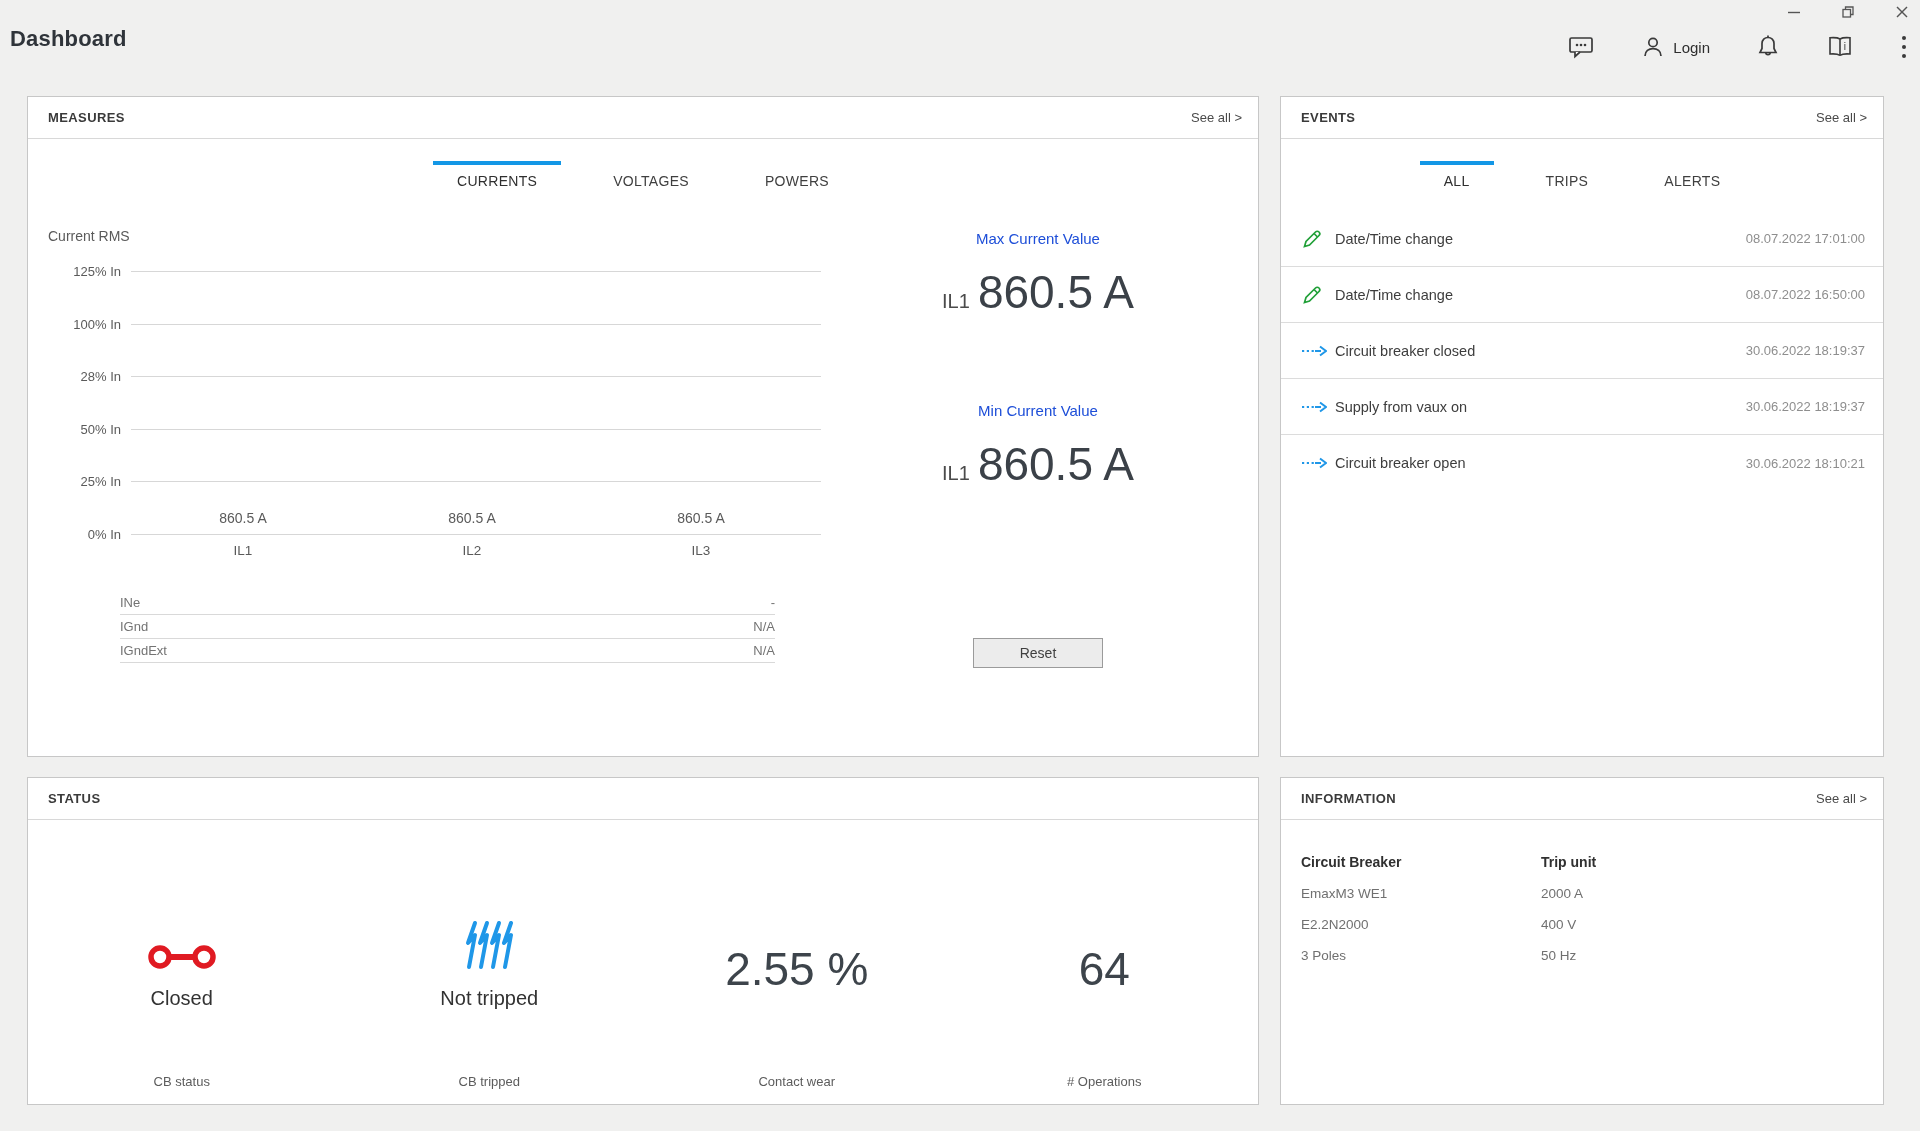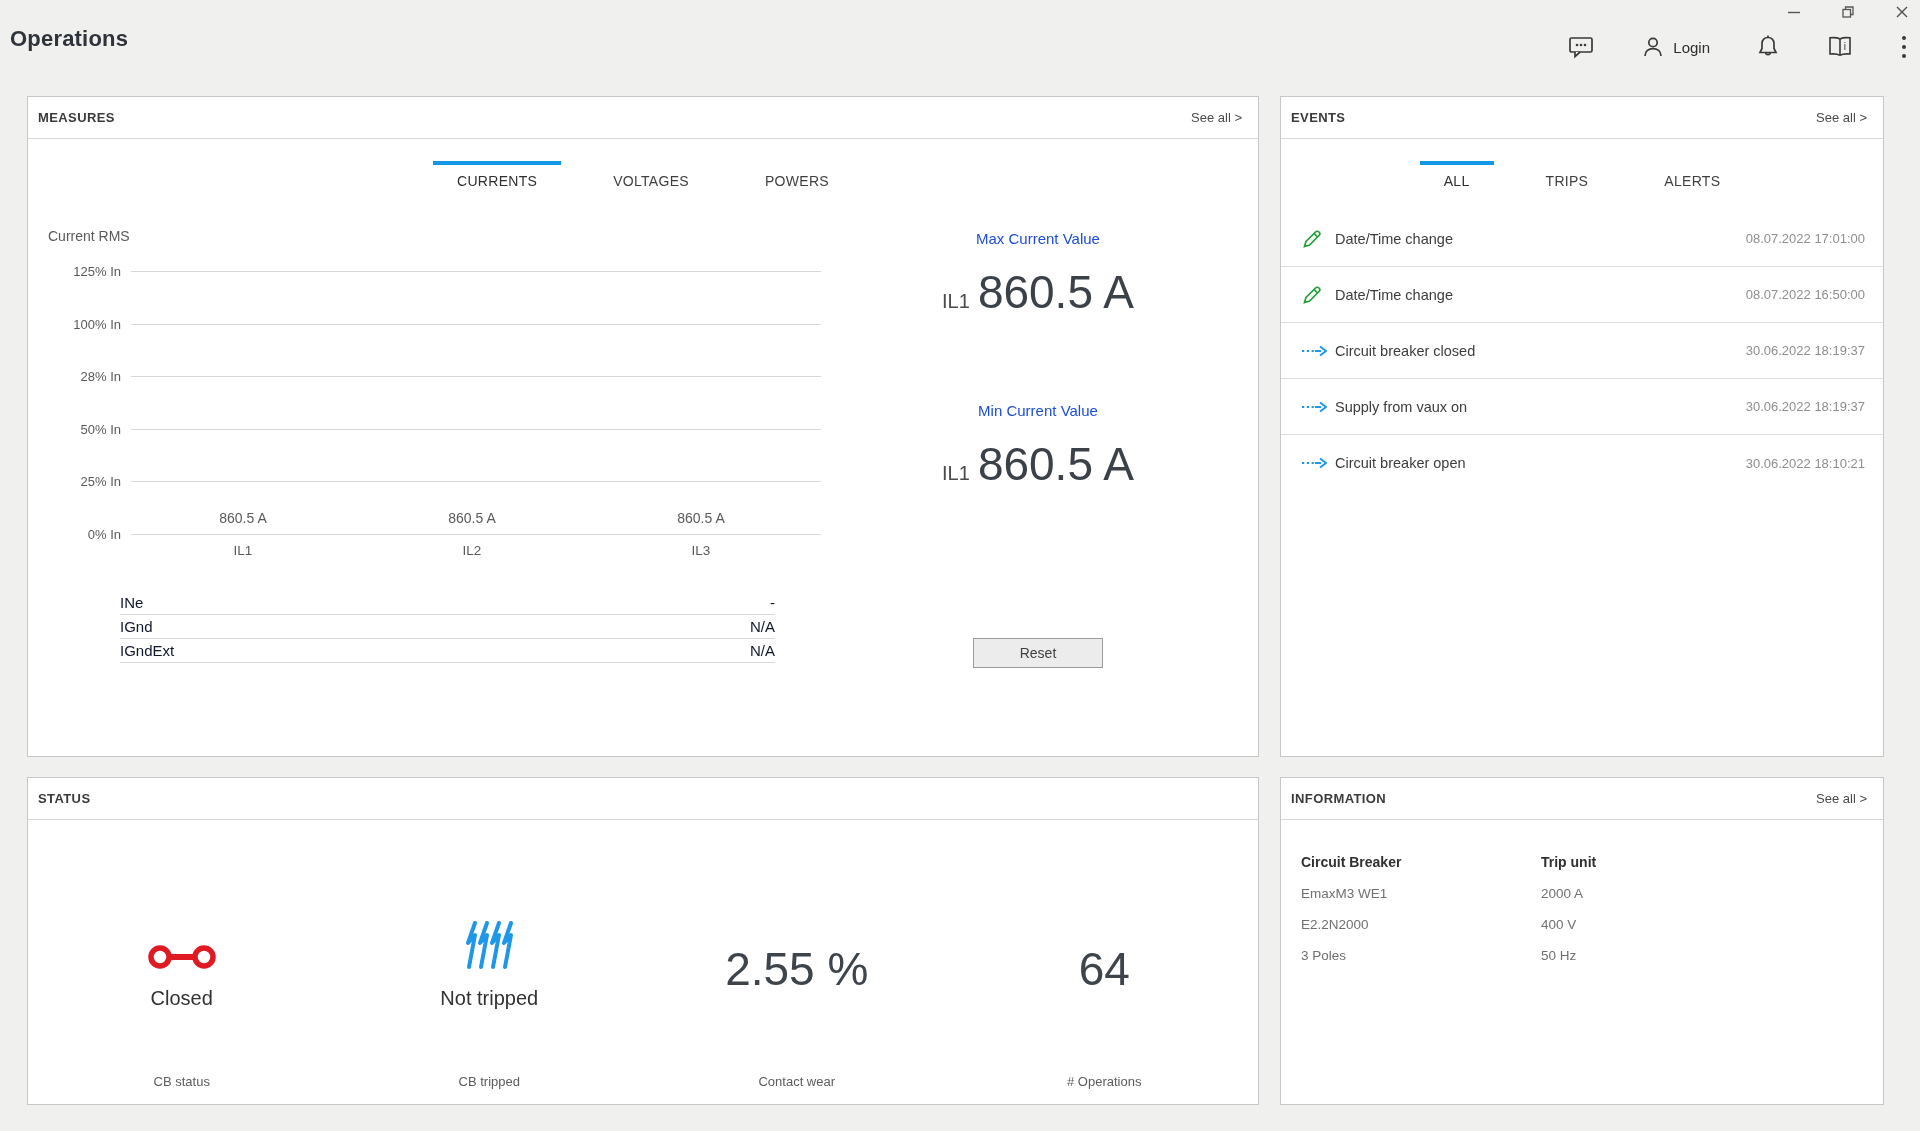--- a/index.html
+++ b/index.html
@@ -25,21 +25,21 @@
   .main {
     position:absolute; left:27px; top:96px;
     display:grid;
     grid-template-columns:1232px 604px;
     grid-template-rows:661px 328px;
     column-gap:21px; row-gap:20px;
   }
   .panel { background:#fff; border:1px solid #c7c7c7; position:relative; }
   .panel-header {
     height:42px; display:flex; align-items:center; justify-content:space-between;
-    padding:0 16px 0 10px; border-bottom:1px solid #d8d8d8;
+    padding:0 16px 0 20px; border-bottom:1px solid #d8d8d8;
   }
   .panel-title { font-size:13px; font-weight:700; color:#3a3a3a; letter-spacing:.4px; }
   .see-all { font-size:13px; color:#4a4a4a; cursor:pointer; }
 
   
   .tabs { display:flex; justify-content:center; gap:28px; margin-top:22px; }
   .tab {
     font-size:14px; color:#3f3f3f; letter-spacing:.3px; padding:8px 24px 4px;
     border-top:4px solid transparent; cursor:pointer; text-align:center;
   }
@@ -49,21 +49,21 @@
   .chart-title { position:absolute; left:20px; top:131px; font-size:14px; color:#5a5a5a; }
   .plot { position:absolute; left:103px; top:174px; width:690px; height:263px; }
   .gridline { position:absolute; left:0; right:0; height:1px; background:#d7d7d7; }
   .ytick { position:absolute; left:-92px; width:82px; text-align:right; font-size:13px; color:#5a5a5a; transform:translateY(-50%); }
   .bar-wrap { position:absolute; bottom:0; width:68px; }
   .bar { position:absolute; bottom:0; left:0; width:100%; background:#0c99e8; }
   .bar-value { position:absolute; left:-20px; right:-20px; text-align:center; font-size:14px; color:#5a5a5a; }
   .bar-cat { position:absolute; left:0; width:100%; text-align:center; bottom:-24px; font-size:13.5px; color:#5a5a5a; }
 
   .mini-table { position:absolute; left:92px; top:494px; width:655px; }
-  .mini-row { display:flex; justify-content:space-between; align-items:center; height:24px; border-bottom:1px solid #d9d9d9; font-size:15px; color:#0f172a; }
+  .mini-row { display:flex; justify-content:space-between; align-items:center; height:24px; border-bottom:1px solid #d9d9d9; font-size:13px; color:#737373; }
 
   .measure-right { position:absolute; left:790px; top:0; width:440px; text-align:center; }
   .mr-title { position:absolute; left:0; width:100%; font-size:15px; color:#1d4ed8; }
   .mr-value { position:absolute; left:0; width:100%; white-space:nowrap; }
   .mr-phase { font-size:20px; color:#4b4b4b; margin-right:8px; }
   .mr-big { font-size:46px; color:#3b4148; }
   .reset-btn {
     position:absolute; left:155px; top:541px; width:130px; height:30px;
     background:#ececec; border:1px solid #9b9b9b; font-size:14px; color:#3f3f3f;
     font-family:inherit; cursor:pointer;
@@ -96,21 +96,21 @@
   .info-header { margin-top:22px; font-size:14px; font-weight:700; color:#303030; }
   .info-row { margin-top:16px; font-size:13.5px; color:#707070; }
 
   svg { display:block; }
 </style>
 </head>
 <body>
 
 <div class="page">
 
-  <div class="app-title">Operations</div>
+  <div class="app-title">Dashboard</div>
 
   <div class="win-controls">
     <span class="wc">
       <svg width="14" height="14" viewBox="0 0 14 14">
           <line x1="1" y1="7.5" x2="13" y2="7.5" stroke="#555" stroke-width="1.4"></line>
         </svg>
     </span>
     <span class="wc">
       <svg width="14" height="14" viewBox="0 0 14 14" fill="none" stroke="#555" stroke-width="1.3">
         <rect x="2" y="4.5" width="7.5" height="7.5"></rect>

